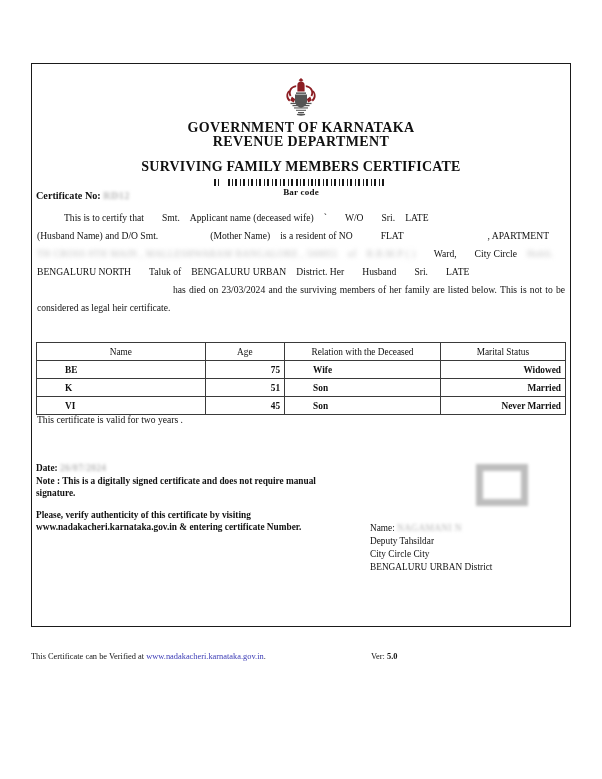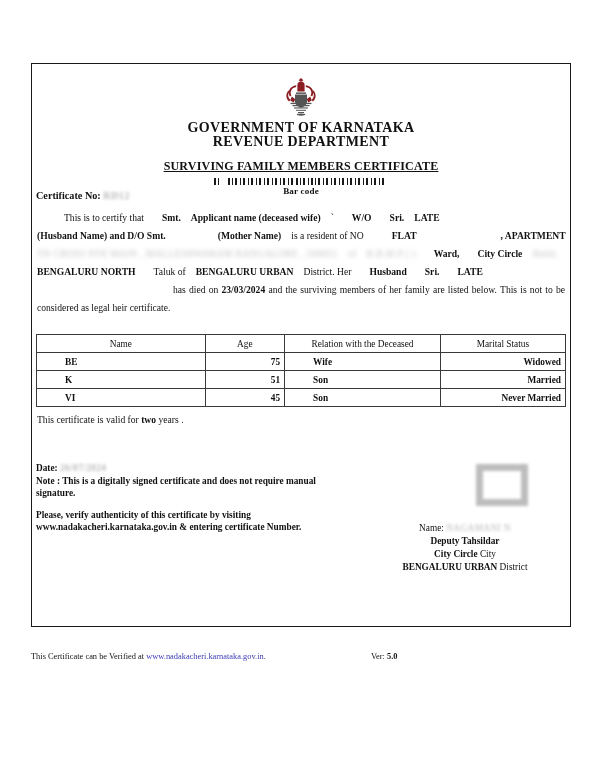--- a/index.html
+++ b/index.html
@@ -45,24 +45,23 @@
     text-align: center;
     font-weight: bold;
     font-size: 14px;
     letter-spacing: .35px;
     line-height: 13.5px;
     margin-top: 2px;
   }
   .cert-title {
     text-align: center;
     font-weight: bold;
-    font-size: 12px;
+    font-size: 14px;
     letter-spacing: .2px;
     margin-top: 11px;
-    text-decoration: underline;
   }
 
   
   .barcode-block {
     text-align: center;
     margin-top: 4px;
   }
   .barcode-bars {
     display: block;
     margin: 0 auto;
@@ -100,33 +99,33 @@
     top: 145px;
     width: 528px;
     font-size: 9.6px;
     line-height: 18px;
   }
   .body-text .ln { white-space: nowrap; }
   .ln.justify {
     white-space: normal;
     text-align: justify;
   }
-  .b { font-weight: bold; }
+  .b { font-weight: normal; }
   .sp2 { display: inline-block; width: 10px; }
   .sp3 { display: inline-block; width: 18px; }
   .sp4 { display: inline-block; width: 28px; }
   .sp6 { display: inline-block; width: 52px; }
   .sp10 { display: inline-block; width: 84px; }
   .indent { display: inline-block; width: 27px; }
 
   
   table.members {
     position: absolute;
     left: 4px;
-    top: 270px;
+    top: 278px;
     width: 530px;
     border-collapse: collapse;
     font-size: 9.3px;
   }
   table.members th,
   table.members td {
     border: 1px solid #3a3a3a;
     padding: 2px 4px;
     height: 13px;
   }
@@ -158,21 +157,21 @@
     font-weight: bold;
   }
   .note-block .spacer { height: 9px; }
 
   
   .sig-block {
     position: absolute;
     right: 10px;
     top: 400px;
     width: 190px;
-    text-align: center;
+    text-align: left;
     font-size: 9.3px;
     line-height: 13px;
   }
   .sig-seal {
     width: 52px;
     height: 42px;
     border: 7px solid #bdbdbd;
     box-sizing: border-box;
     background: #ffffff;
     margin: 0 0 16px auto;

